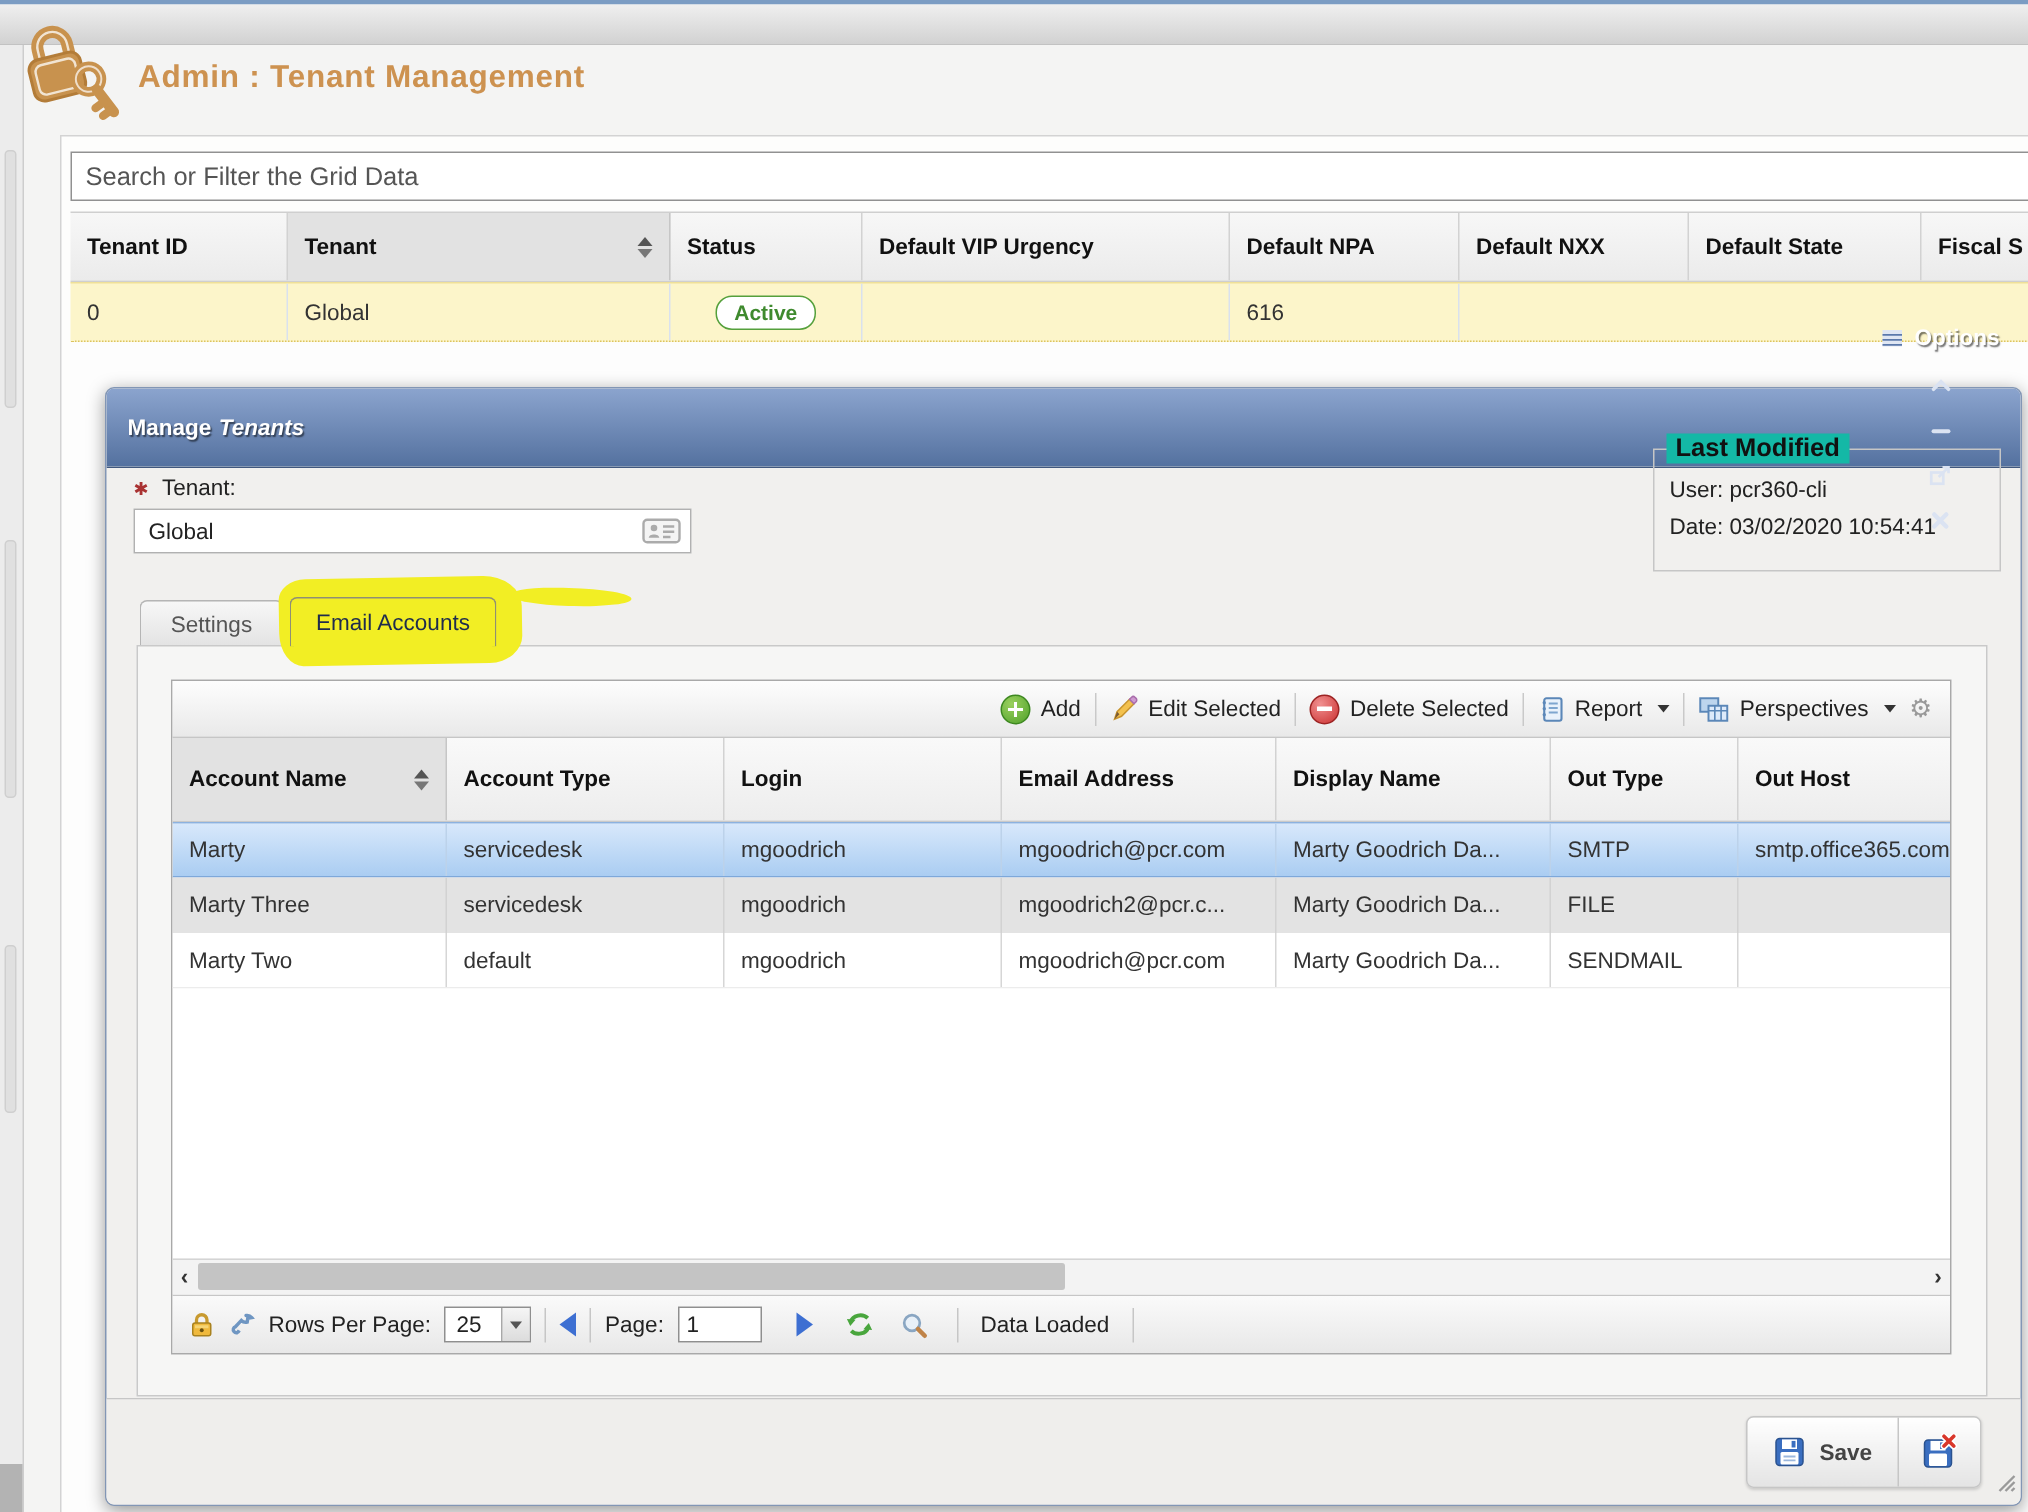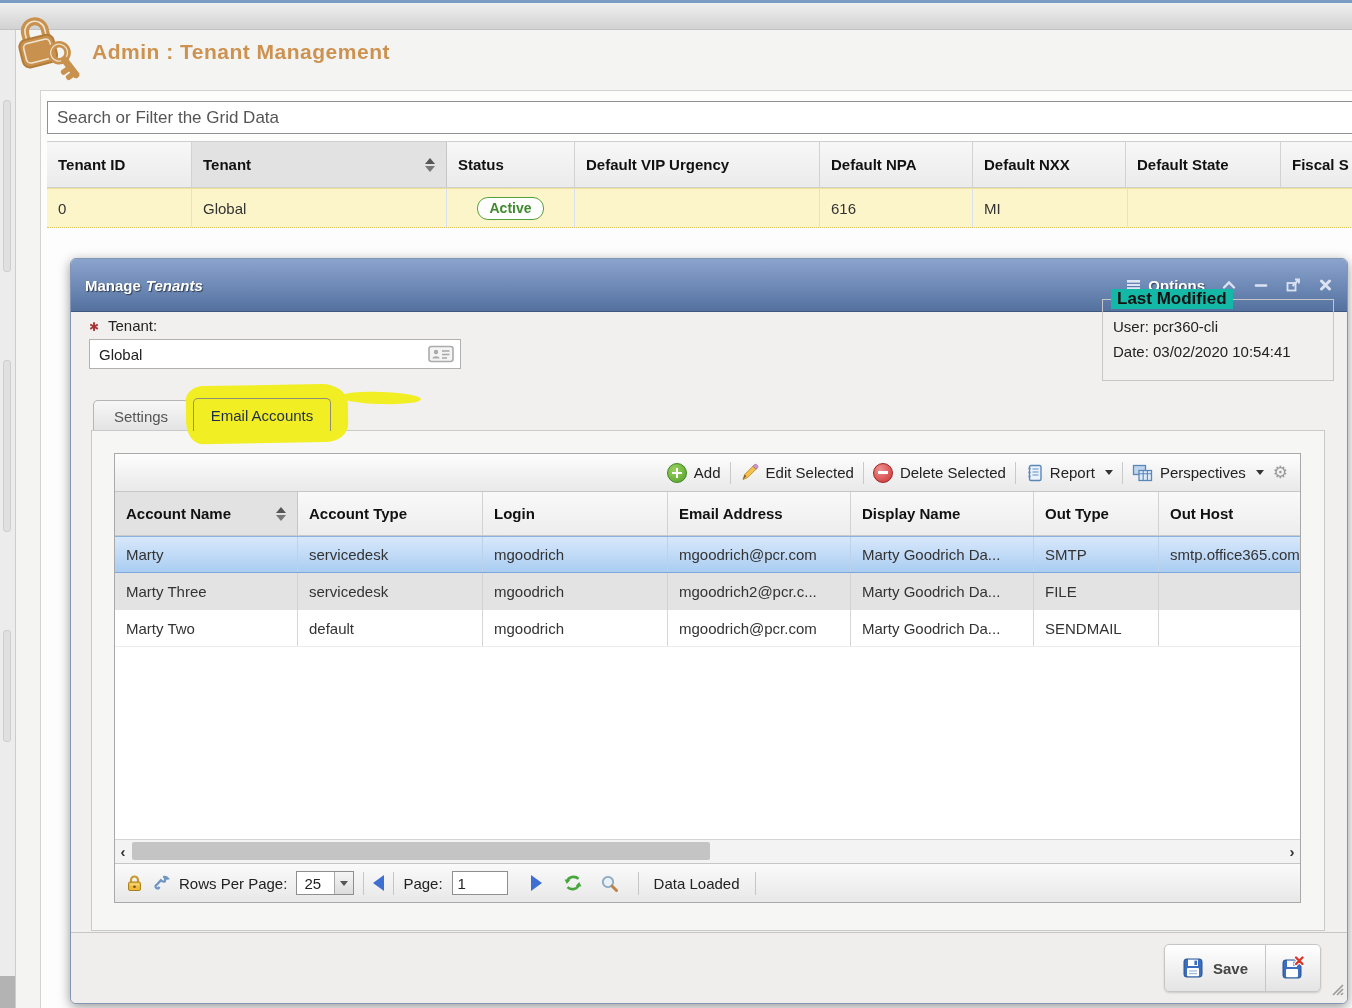--- a/index.html
+++ b/index.html
@@ -48,21 +48,21 @@
                 background:#fff;color:#3f8a2e;font-weight:bold;font-size:14px;}
 
   
   .modal{position:absolute;left:70px;top:258px;width:1276px;height:744px;background:#f1f0ee;
          border:1px solid #8296b5;border-radius:6px;box-shadow:0 3px 12px rgba(0,0,0,.4);}
   .modal-header{position:absolute;left:0;top:0;right:0;height:53px;border-radius:5px 5px 0 0;
                 background:linear-gradient(#8ba4ce,#54719f);border-bottom:1px solid #40577d;
                 display:flex;align-items:center;padding:0 14px;box-sizing:border-box;}
   .mh-title{font-size:15px;font-weight:bold;color:#fff;text-shadow:1px 1px 1px rgba(0,0,0,.55);}
   .mh-title .ent{font-style:italic;margin-left:5px;}
-  .mh-right{margin-left:auto;display:flex;align-items:center;gap:16px;}
+  .mh-right{margin-left:auto;display:flex;align-items:center;gap:16px;flex-direction:column;}
   .mh-opt{display:flex;align-items:center;gap:7px;font-size:15px;font-weight:bold;color:#fff;
           text-shadow:1px 1px 1px rgba(0,0,0,.55);cursor:pointer;}
   .winicon{display:flex;align-items:center;justify-content:center;width:16px;height:14px;cursor:pointer;}
 
   .field-label{position:absolute;left:18px;top:58px;font-size:15px;color:#222;}
   .req{color:#a93232;font-size:12px;margin-right:5px;}
   .tenant-input{position:absolute;left:18px;top:80px;width:372px;height:30px;background:#fff;
                 border:1px solid #b1b1b1;display:flex;align-items:center;box-sizing:border-box;}
   .tenant-input .val{flex:1;padding-left:9px;font-size:15px;color:#222;}
   .tenant-input .addon{width:34px;height:24px;display:flex;align-items:center;justify-content:center;
@@ -92,21 +92,21 @@
   .grid{position:absolute;left:22px;top:22px;width:1187px;height:450px;border:1px solid #a9a9a9;
         background:#fff;box-sizing:border-box;display:flex;flex-direction:column;overflow:hidden;}
   .gtoolbar{height:38px;flex:none;display:flex;align-items:center;justify-content:flex-end;gap:9px;
             padding:0 12px;background:linear-gradient(#fdfdfd,#e9e9e9);border-bottom:1px solid #c6c6c6;box-sizing:border-box;}
   .tbtn{display:flex;align-items:center;gap:7px;font-size:15px;color:#222;cursor:pointer;white-space:nowrap;}
   .vsep{width:1px;height:22px;background:#c9c9c9;flex:none;}
   .caret{width:0;height:0;border-left:4.5px solid transparent;border-right:4.5px solid transparent;
          border-top:5.5px solid #333;margin-left:3px;}
   .gear{font-size:17px;color:#999;cursor:pointer;line-height:1;}
 
-  .ghead{height:44px;flex:none;display:flex;background:linear-gradient(#f9f9f9,#ededed);
+  .ghead{height:56px;flex:none;display:flex;background:linear-gradient(#f9f9f9,#ededed);
          border-bottom:1px solid #c9c9c9;box-sizing:border-box;overflow:hidden;}
   .grow{height:37px;flex:none;display:flex;box-sizing:border-box;overflow:hidden;cursor:pointer;}
   .grow .dcell{border-right:1px solid #d6d6d6;}
   .row-sel{background:linear-gradient(#d8e8fb,#aacdf2);border-top:1px solid #8cb2e0;border-bottom:1px solid #7ea8da;}
   .row-sel .dcell{border-right:1px solid #bcd2ea;}
   .row-alt{background:#e3e3e3;}
   .row-alt .dcell{border-right:1px solid #d2d2d2;}
   .row-plain{background:#fff;border-bottom:1px solid #ececec;}
   .gfill{flex:1;background:#fff;}
 
@@ -217,21 +217,20 @@
     </div>
 
     <div class="outer-row">
       <div class="dcell" style="width:145px;">0</div>
       <div class="dcell" style="width:255px;">Global</div>
       <div class="dcell c-center" style="width:128px;">
         <span class="badge-active">Active</span>
       </div>
       <div class="dcell" style="width:245px;"></div>
       <div class="dcell" style="width:153px;">616</div>
-      <div class="dcell" style="width:155px;">MI</div>
       <div class="dcell" style="width:120px;border-right:none;"></div>
     </div>
 
     <div class="panel-lower"></div>
   </div>
 
   <div class="modal">
 
     <div class="modal-header">
       <div class="mh-title">

